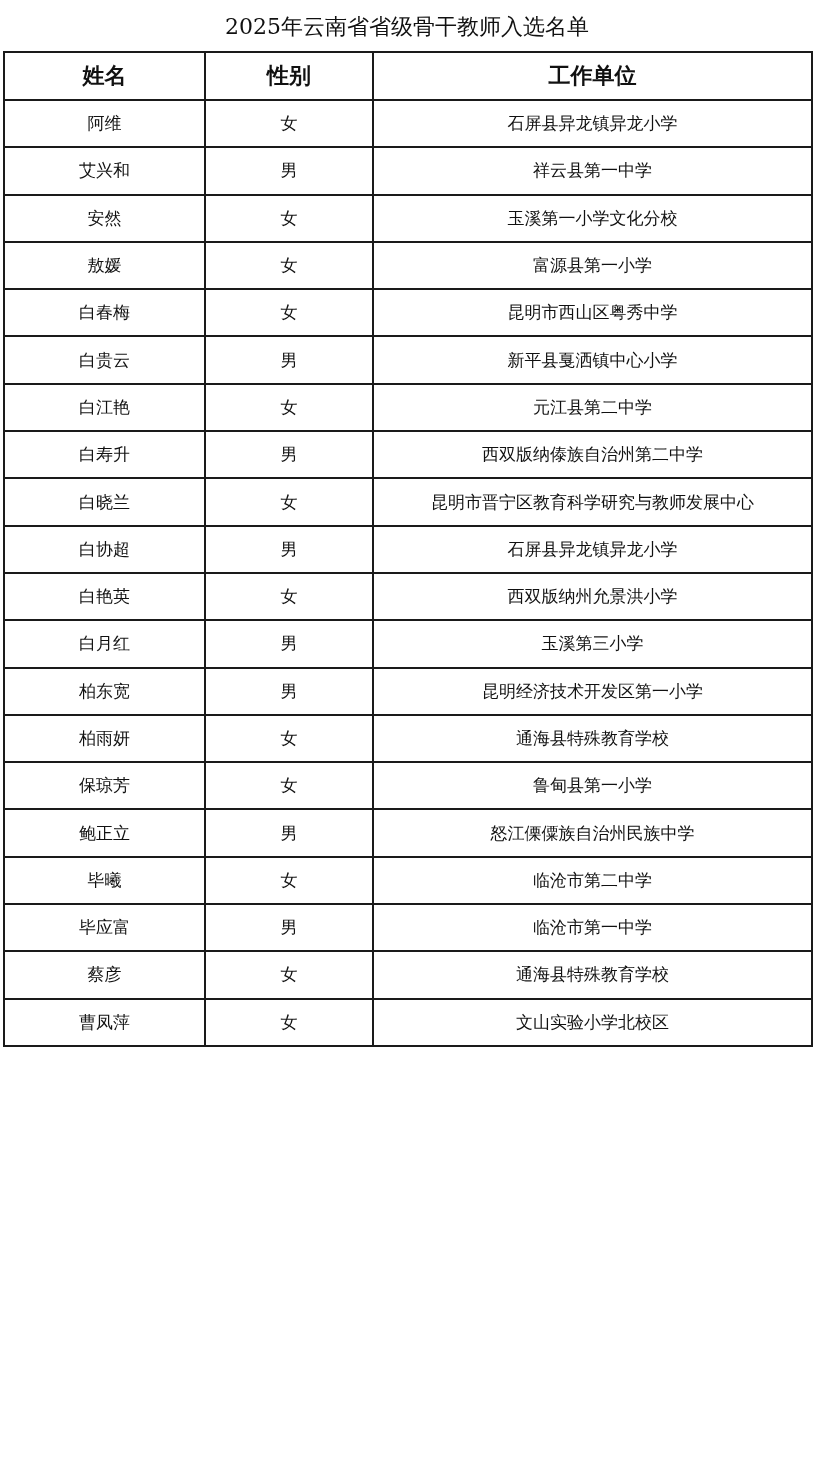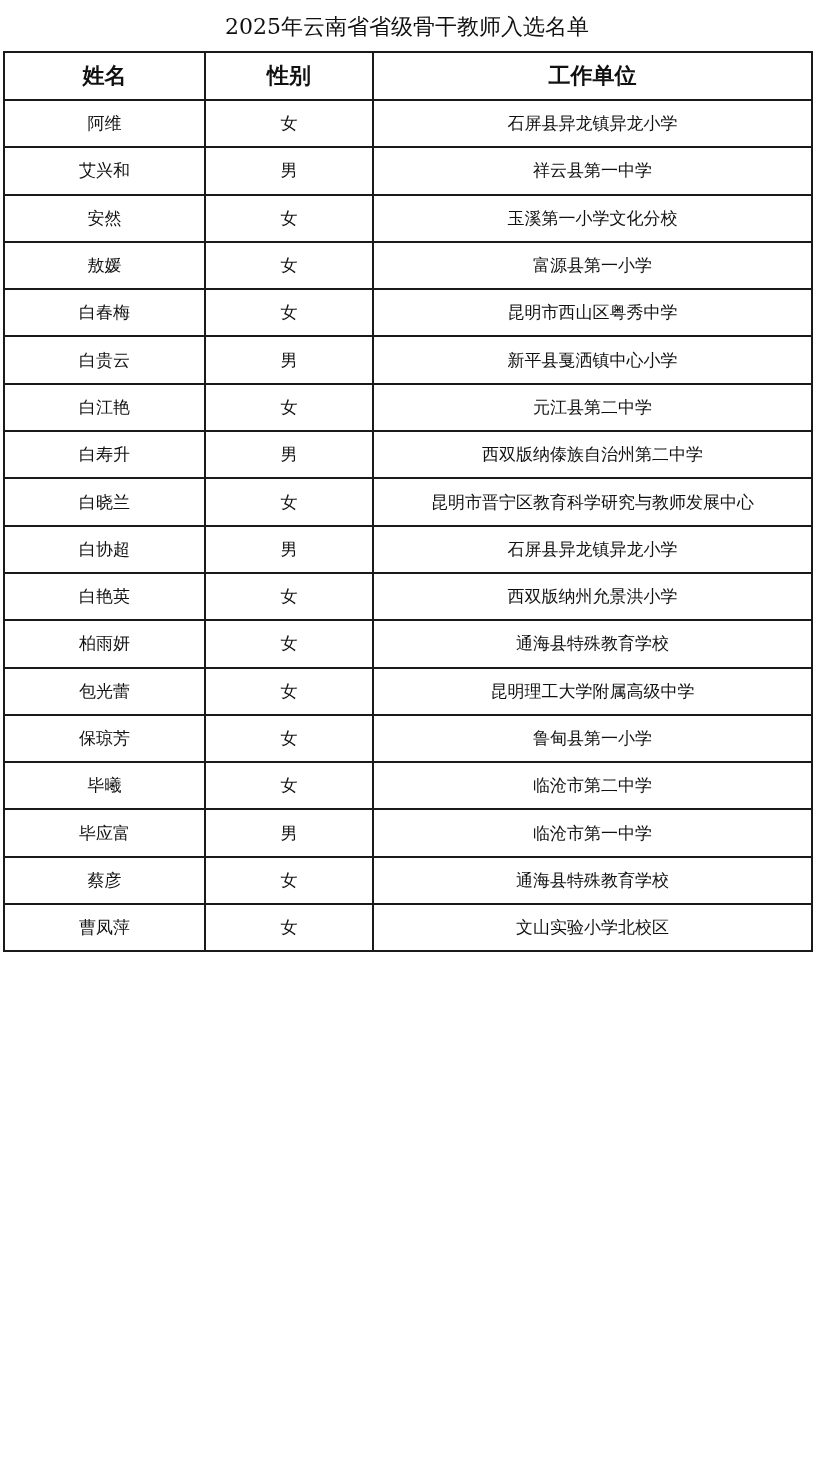--- a/index.html
+++ b/index.html
@@ -122,33 +122,43 @@
         <td>白协超</td>
         <td>男</td>
         <td>石屏县异龙镇异龙小学</td>
       </tr>
     <tr>
         <td>白艳英</td>
         <td>女</td>
         <td>西双版纳州允景洪小学</td>
       </tr>
     <tr>
+        <td>白月红</td>
+        <td>男</td>
+        <td>玉溪第三小学</td>
+      </tr>
+    <tr>
+        <td>柏东宽</td>
+        <td>男</td>
+        <td>昆明经济技术开发区第一小学</td>
+      </tr>
+    <tr>
         <td>柏雨妍</td>
         <td>女</td>
         <td>通海县特殊教育学校</td>
       </tr>
     <tr>
-        <td>包光蕾</td>
-        <td>女</td>
-        <td>昆明理工大学附属高级中学</td>
-      </tr>
-    <tr>
         <td>保琼芳</td>
         <td>女</td>
         <td>鲁甸县第一小学</td>
+      </tr>
+    <tr>
+        <td>鲍正立</td>
+        <td>男</td>
+        <td>怒江傈僳族自治州民族中学</td>
       </tr>
     <tr>
         <td>毕曦</td>
         <td>女</td>
         <td>临沧市第二中学</td>
       </tr>
     <tr>
         <td>毕应富</td>
         <td>男</td>
         <td>临沧市第一中学</td>

